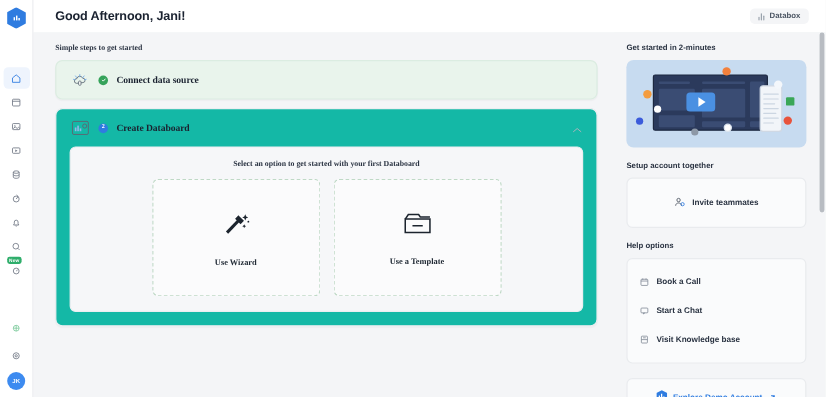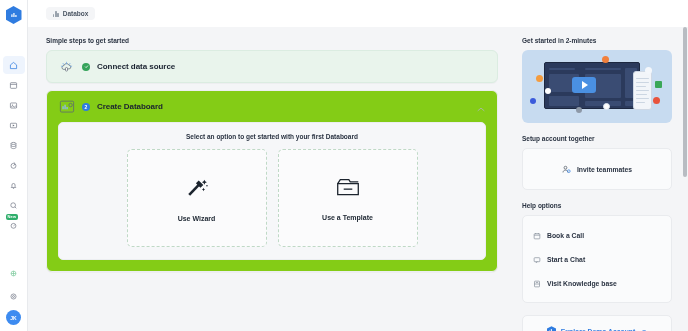--- a/index.html
+++ b/index.html
@@ -55,25 +55,25 @@
     display:flex; align-items:center; gap:4px;
     background:#f4f5f7; border-radius:4px; padding:3px 7px;
     font-size:6.5px; color:#4b5563; font-weight:600;
   }
   .brand-chip .bars { display:flex; align-items:flex-end; gap:.8px; height:6px; }
   .brand-chip .bars i { width:1.4px; background:#9aa3ad; display:block; border-radius:.5px; }
 
   .body-area { flex:1; display:flex; background:#f4f5f7; min-height:0; position:relative; }
 
   
-  .left-col { flex:1; padding:10px 14px 0 18px; min-width:0; }
+  .left-col { flex:1; padding:10px 14px 0 18px; min-width:0;font-family:Liberation Serif, serif; }
   .section-label { font-size:6.5px; font-weight:700; color:#2a3342; margin-bottom:6px; }
 
   .step-card {
-    background:#84cc16; border:1px solid #eceef1; border-radius:6px;
+    background:#14b8a6; border:1px solid #eceef1; border-radius:6px;
     margin-bottom:7px; box-shadow:0 1px 1px rgba(16,24,40,.03);
   }
   .step-card.done { background:#e9f4ec; border-color:#dbece1; }
   .step-head {
     display:flex; align-items:center; gap:7px; padding:8px 11px; position:relative;
   }
   .step-icon { width:17px; height:15px; display:flex; align-items:center; justify-content:center; flex:0 0 17px;}
   .step-num {
     width:8px; height:8px; border-radius:50%; background:#2f7ce0;
     color:#fff; font-size:5px; font-weight:700;
@@ -238,20 +238,21 @@
             <circle cx="8" cy="8" r="1.7"></circle>
           </svg>
       </div>
       <div class="avatar">JK</div>
     </div>
   </div>
 
   <div class="content">
 
     <div class="topbar">
+      <div class="greeting">Good Afternoon, Jani!</div>
       <div class="brand-chip">
         <span class="bars">
           <i style="height:3px"></i>
             <i style="height:6px"></i>
             <i style="height:4px"></i>
         </span>
         <span>Databox</span>
       </div>
     </div>
 

